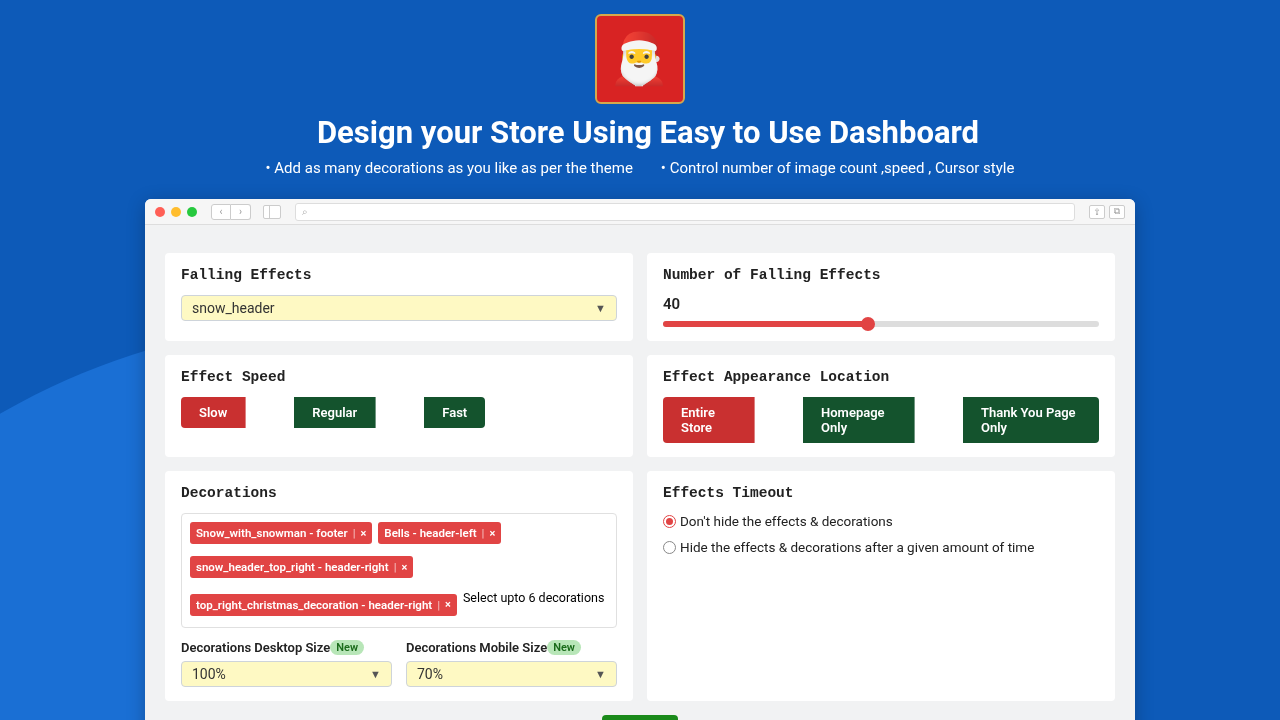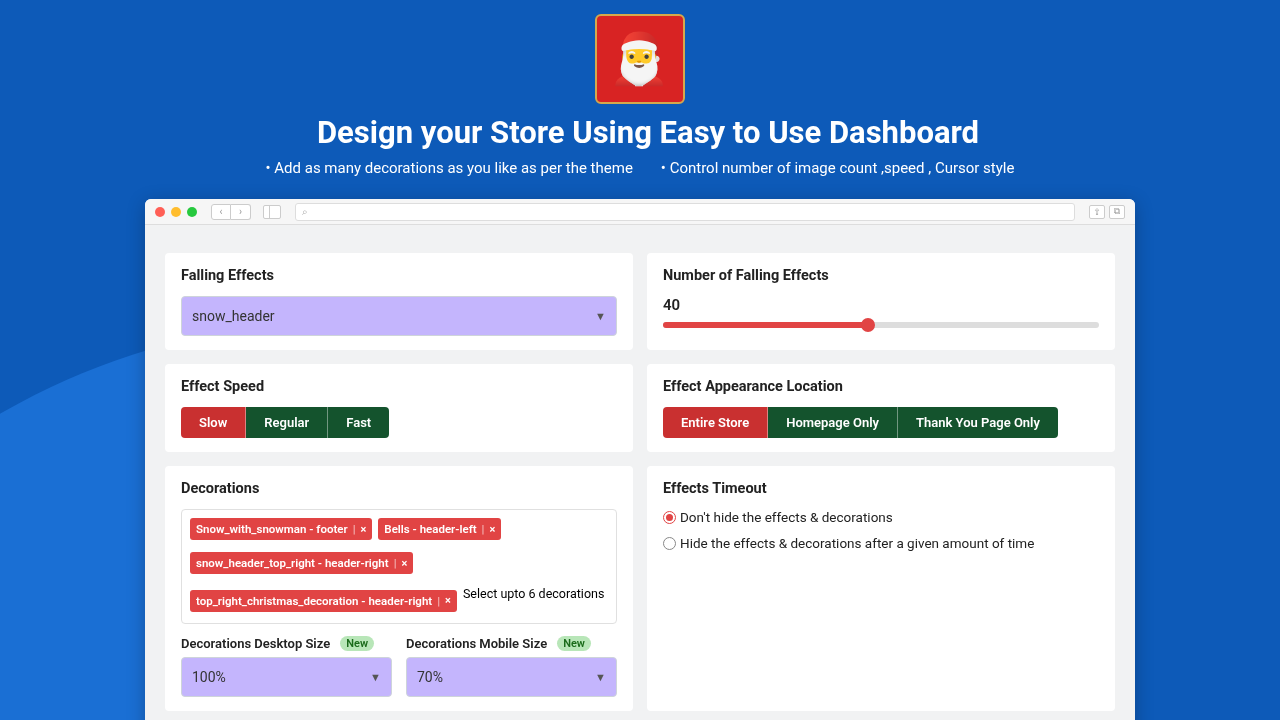--- a/index.html
+++ b/index.html
@@ -20,26 +20,26 @@
 .nb { width:20px; height:16px; border:1px solid #ccc; display:flex; align-items:center; justify-content:center; font-size:10px; color:#999; background:#fff; }
 .nb:first-child{border-radius:3px 0 0 3px}.nb:last-child{border-radius:0 3px 3px 0;border-left:none}
 .sidebar-icon { width:18px; height:14px; border:1px solid #ccc; border-radius:2px; margin-left:6px; position:relative; background:#fff;}
 .sidebar-icon::before{content:"";position:absolute;left:5px;top:0;bottom:0;width:1px;background:#ccc}
 .url { flex:1; height:18px; background:#fff; border:1px solid #ddd; border-radius:3px; margin:0 8px; display:flex; align-items:center; padding-left:6px; font-size:10px; color:#aaa; }
 .chrome-end { display:flex; gap:4px; }
 .ce { width:16px; height:14px; border:1px solid #ccc; border-radius:2px; background:#fff; font-size:9px; display:flex; align-items:center; justify-content:center; color:#999;}
 
 .dash { padding:28px 20px 14px; display:grid; grid-template-columns:1fr 1fr; gap:14px; }
 .card { background:#fff; border-radius:4px; padding:14px 16px; }
-.card h3 { font-size:14.5px; font-weight:700; color:#222; margin-bottom:12px; }
-
-.select { width:100%; height:40px; border:1px solid #ced4da; border-radius:4px; padding:0 10px; display:flex; align-items:center; justify-content:space-between; font-size:14px; color:#333; background:#c4b5fd; }
+.card h3 { font-size:14.5px; font-weight:700; color:#222; margin-bottom:12px;font-family:Liberation Mono, monospace; }
+
+.select { width:100%; height:26px; border:1px solid #ced4da; border-radius:4px; padding:0 10px; display:flex; align-items:center; justify-content:space-between; font-size:14px; color:#333; background:#fef9c3; }
 .select .chev { font-size:11px; color:#555; }
 
-.btn-row { display:flex; }
+.btn-row { display:flex;gap:48px; }
 .btn-row .seg { background:#14532d; color:#fff; padding:8px 18px; font-size:13px; font-weight:600; border-right:1px solid rgba(255,255,255,.4); cursor:pointer; }
 .btn-row .seg:first-child{border-radius:4px 0 0 4px}.btn-row .seg:last-child{border-radius:0 4px 4px 0;border-right:none}
 .btn-row .seg.active { background:#c93030; }
 
 .num-val { font-size:15px; font-weight:600; color:#222; margin-bottom:8px; }
 .slider { position:relative; height:6px; background:#ddd; border-radius:3px; }
 .slider .fill { position:absolute; left:0; top:0; bottom:0; width:47%; background:#e14444; border-radius:3px; }
 .slider .thumb { position:absolute; left:47%; top:50%; width:14px; height:14px; background:#e14444; border-radius:50%; transform:translate(-50%,-50%); }
 
 .radio-row { display:flex; align-items:center; gap:4px; margin-bottom:10px; font-size:13.5px; color:#222; }
@@ -48,21 +48,21 @@
 .radio.on::after { content:""; width:7px; height:7px; background:#e14444; border-radius:50%; }
 
 .tag-box { border:1px solid #e0e0e0; border-radius:4px; padding:8px 8px 2px; display:flex; flex-wrap:wrap; gap:6px; align-items:center; }
 .tag { background:#e14444; color:#fff; font-size:11.5px; font-weight:600; padding:4px 6px; border-radius:3px; display:inline-flex; align-items:center; gap:5px; margin-bottom:6px; }
 .tag .sep { opacity:.6; }
 .tag .x { font-size:11px; cursor:pointer; }
 .tag-ph { font-size:12.5px; color:#000000; margin-bottom:20px; }
 
 .size-row { display:flex; gap:14px; margin-top:12px; }
 .size-col { flex:1; }
-.size-lbl { font-size:13px; font-weight:600; color:#222; display:flex; align-items:center; gap:10px; margin-bottom:6px; }
+.size-lbl { font-size:13px; font-weight:600; color:#222; display:flex; align-items:center; gap:0; margin-bottom:6px; }
 .badge { background:#b8e6b8; color:#1a6b1a; font-size:11px; padding:1px 6px; border-radius:9px; font-weight:600; }
 
 .footer-save { grid-column:1/-1; text-align:center; }
 .save-btn { background:#1a8a1a; color:#fff; border:none; padding:8px 14px; border-radius:4px; font-size:13.5px; font-weight:600; display:inline-flex; align-items:center; gap:5px; cursor:pointer; }
 .save-ic{width:13px;height:13px;border:1.5px solid #fff;border-radius:2px;position:relative}
 .save-ic::after{content:"";position:absolute;top:1px;left:2px;right:2px;height:3px;background:#fff}
 </style>
 </head>
 <body>
 

